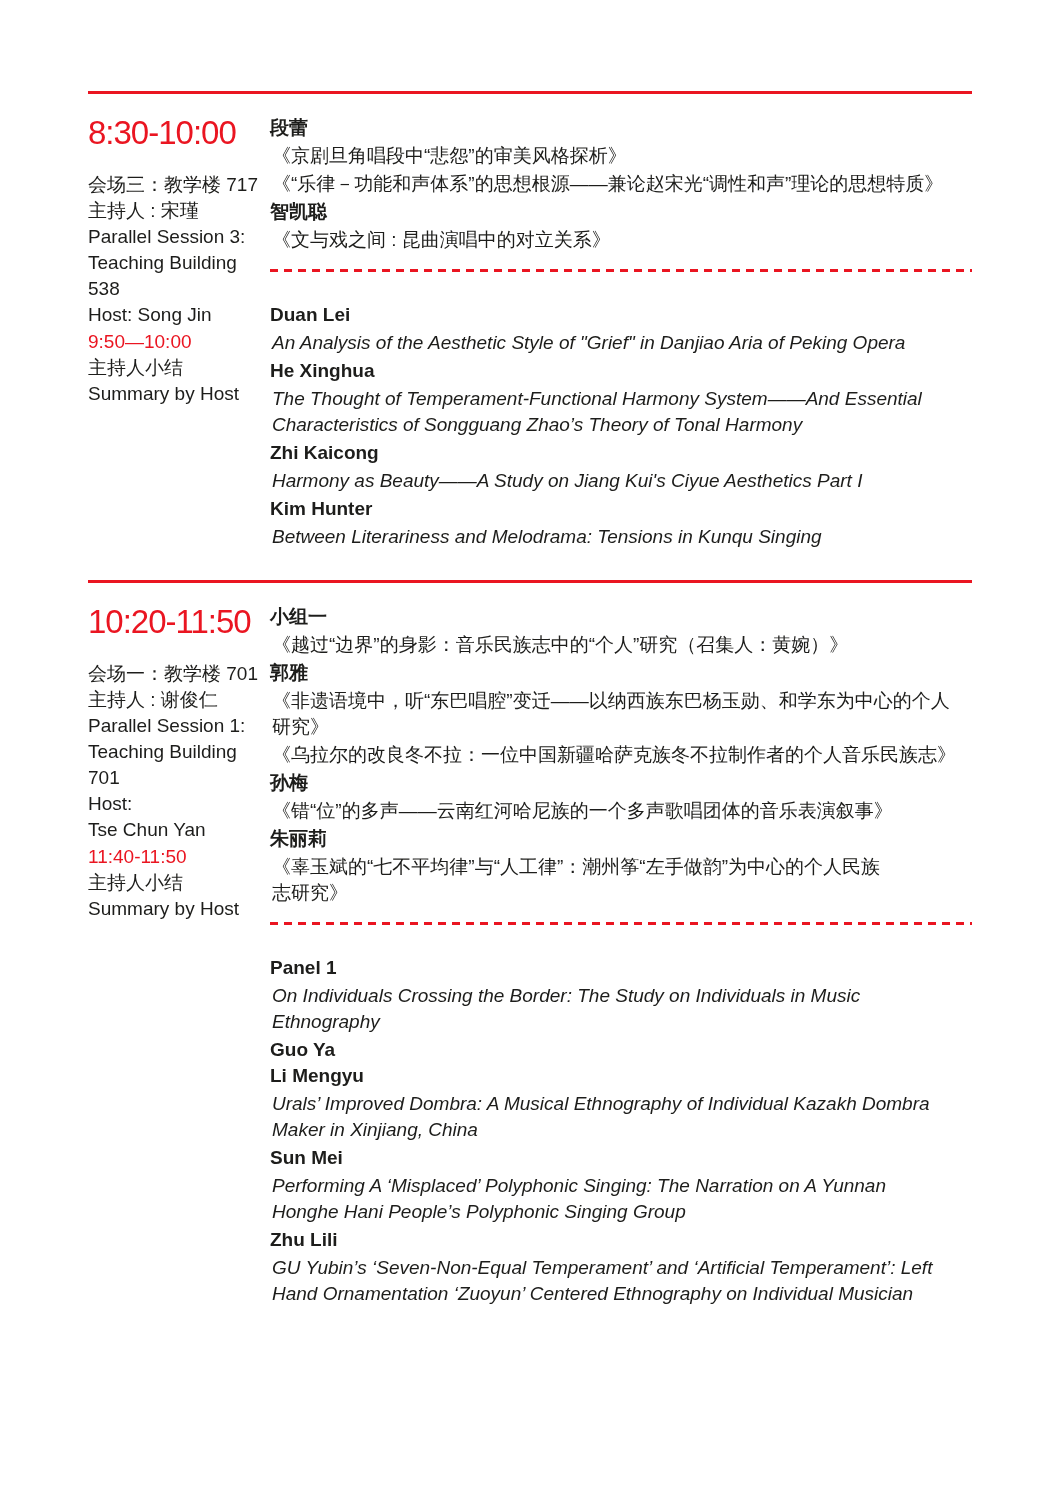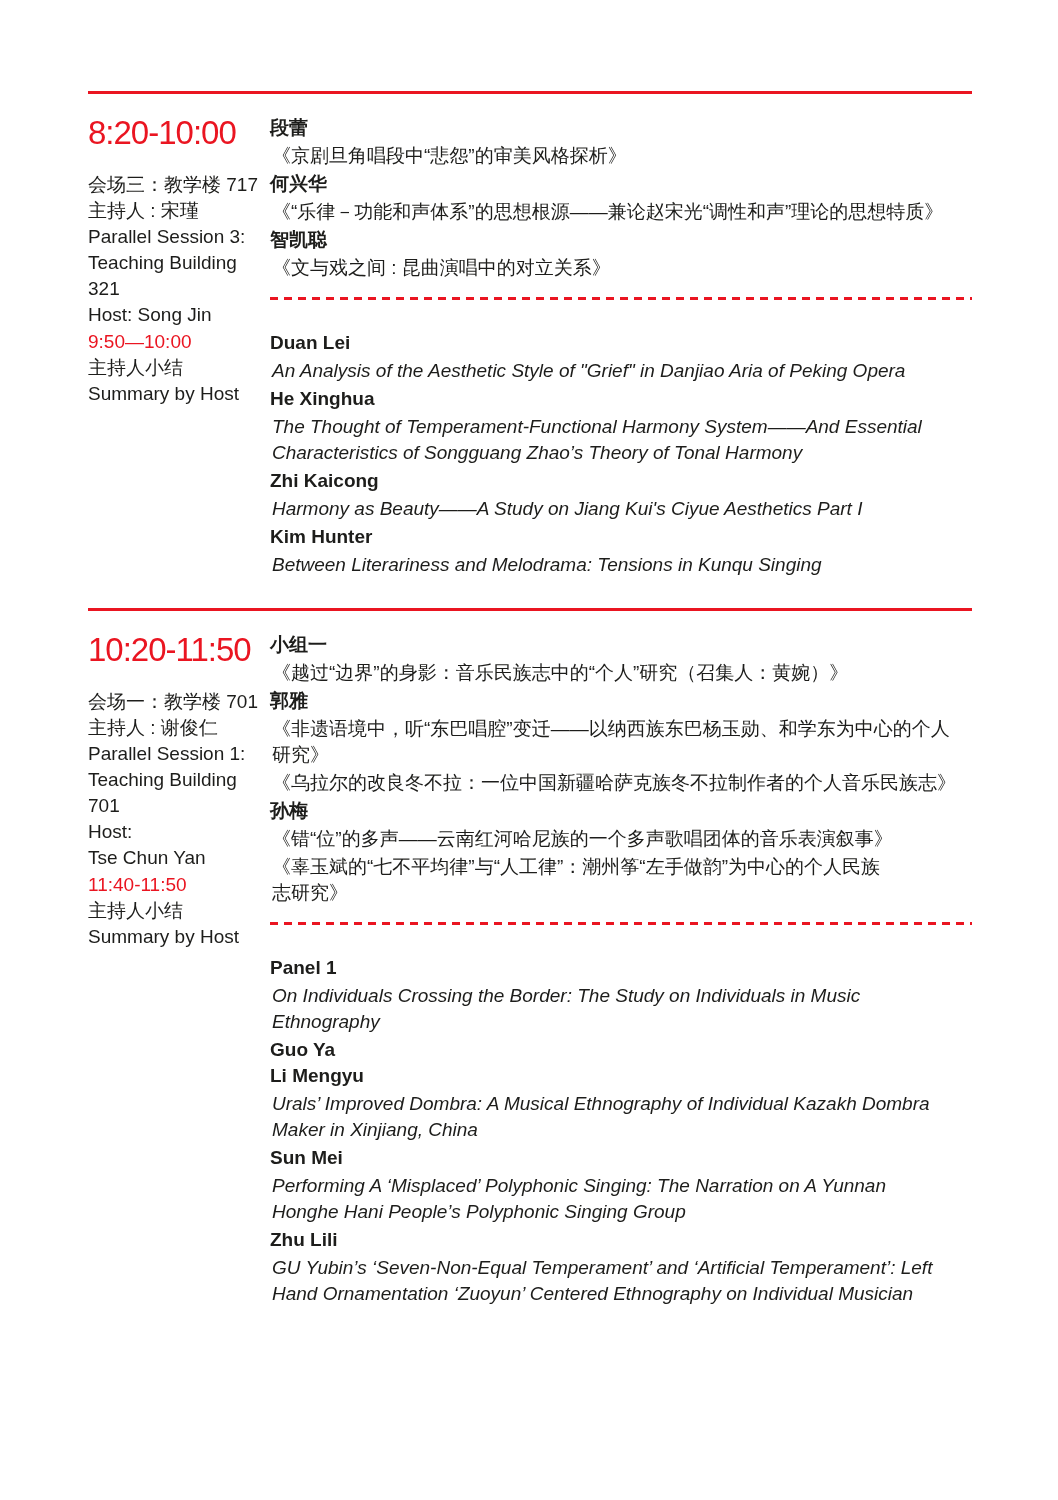--- a/index.html
+++ b/index.html
@@ -51,48 +51,47 @@
 </style>
 </head>
 <body>
 
 <div class="page">
 
   <section>
     <div class="rule"></div>
     <div class="session-grid">
       <div class="left-col">
-        <h1 class="time-large">8:20-10:00</h1>
+        <h1 class="time-large">8:30-10:00</h1>
         <div class="info">
 
             <p>会场三：教学楼 717</p>
 
             <p>主持人 : 宋瑾</p>
 
             <p>Parallel Session 3:</p>
 
             <p>Teaching Building</p>
 
-            <p>321</p>
+            <p>538</p>
 
             <p>Host: Song Jin</p>
           </div>
         <div class="summary">
           <p class="time-small">9:50—10:00</p>
           <p>主持人小结</p>
           <p>Summary by Host</p>
         </div>
       </div>
       <div class="right-col">
         <div class="list cn">
 
             <p class="speaker">段蕾</p>
             <p class="work">《京剧旦角唱段中“悲怨”的审美风格探析》</p>
 
-            <p class="speaker">何兴华</p>
             <p class="work">《“乐律－功能和声体系”的思想根源——兼论赵宋光“调性和声”理论的思想特质》</p>
 
             <p class="speaker">智凯聪</p>
 
             <p class="work">《文与戏之间 : 昆曲演唱中的对立关系》</p>
           </div>
         <div class="dashed"></div>
         <div class="list en">
 
             <p class="speaker">Duan Lei</p>
@@ -147,20 +146,21 @@
 
             <p class="speaker">郭雅</p>
             <p class="work">《非遗语境中，听“东巴唱腔”变迁——以纳西族东巴杨玉勋、和学东为中心的个人
 研究》</p>
 
             <p class="work">《乌拉尔的改良冬不拉：一位中国新疆哈萨克族冬不拉制作者的个人音乐民族志》</p>
 
             <p class="speaker">孙梅</p>
             <p class="work">《错“位”的多声——云南红河哈尼族的一个多声歌唱团体的音乐表演叙事》</p>
 
+            <p class="speaker">朱丽莉</p>
             <p class="work">《辜玉斌的“七不平均律”与“人工律”：潮州筝“左手做韵”为中心的个人民族
 志研究》</p>
           </div>
         <div class="dashed"></div>
         <div class="list en">
 
             <p class="speaker">Panel 1</p>
             <p class="work">On Individuals Crossing the Border: The Study on Individuals in Music
 Ethnography</p>
 

